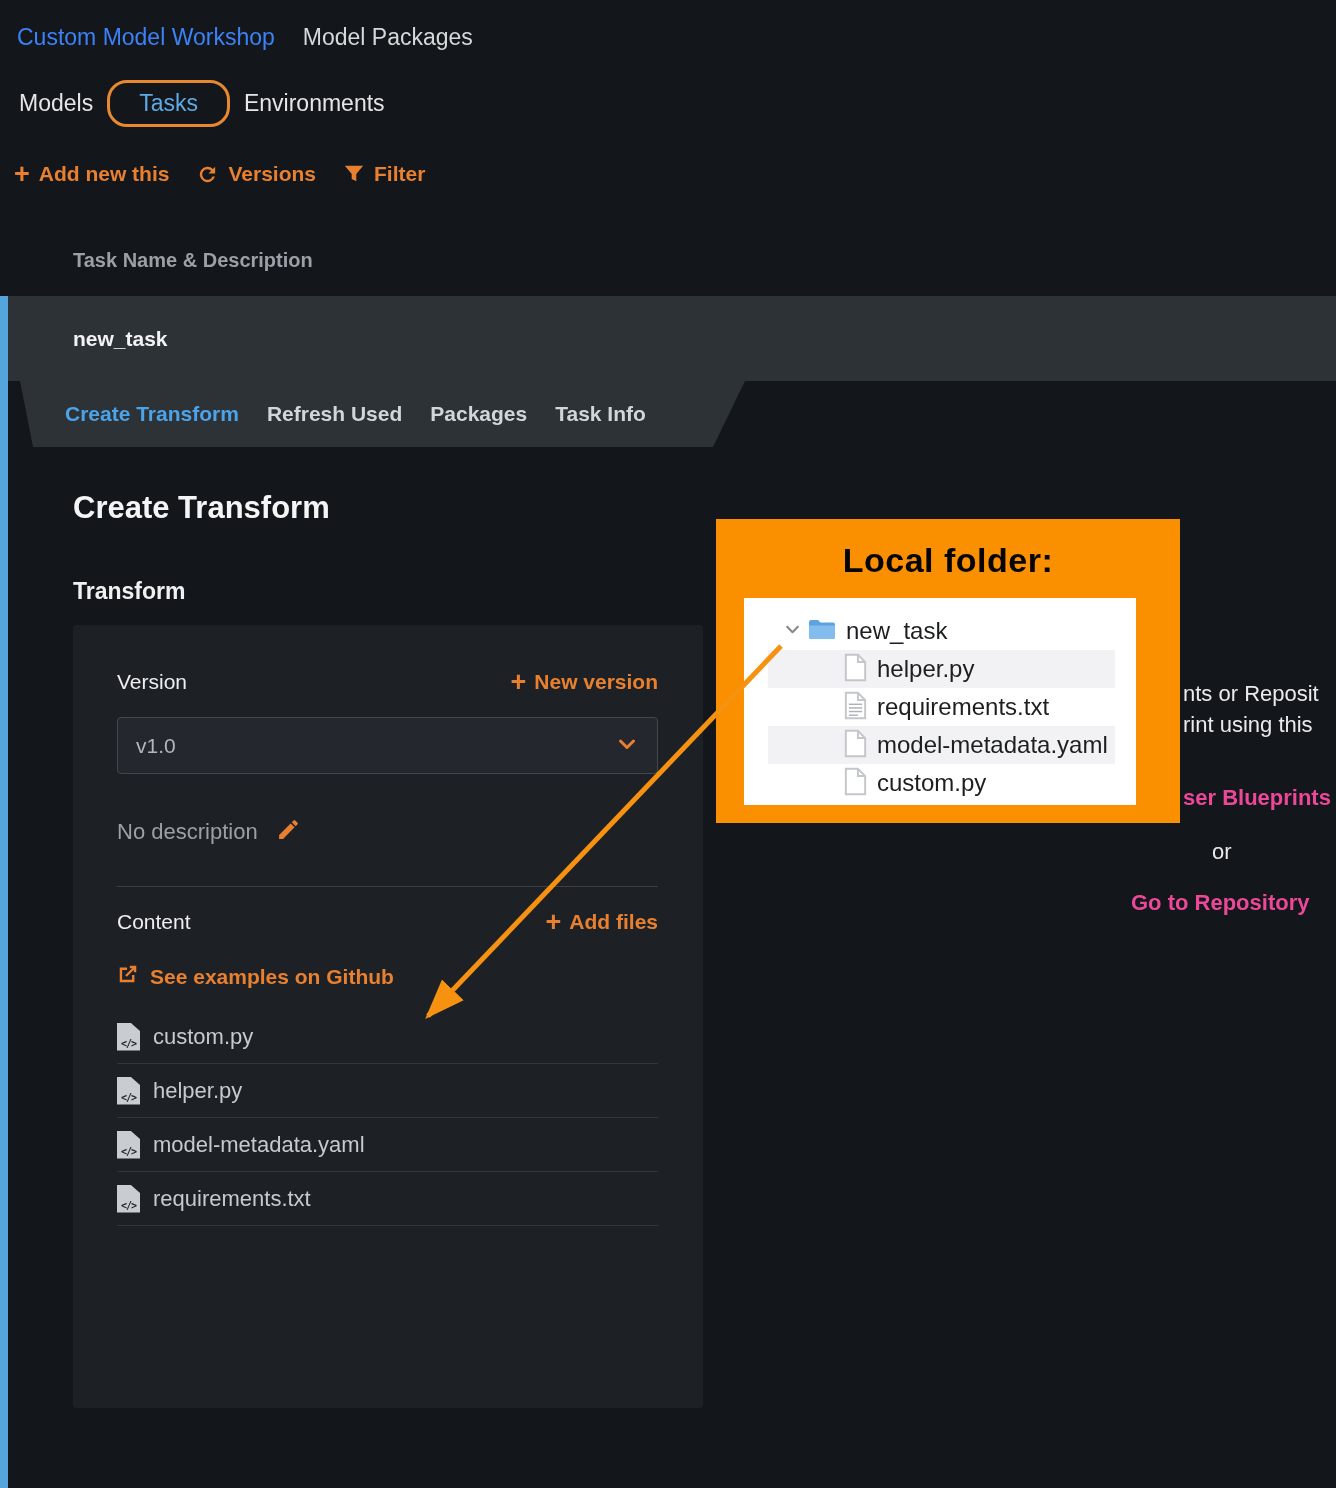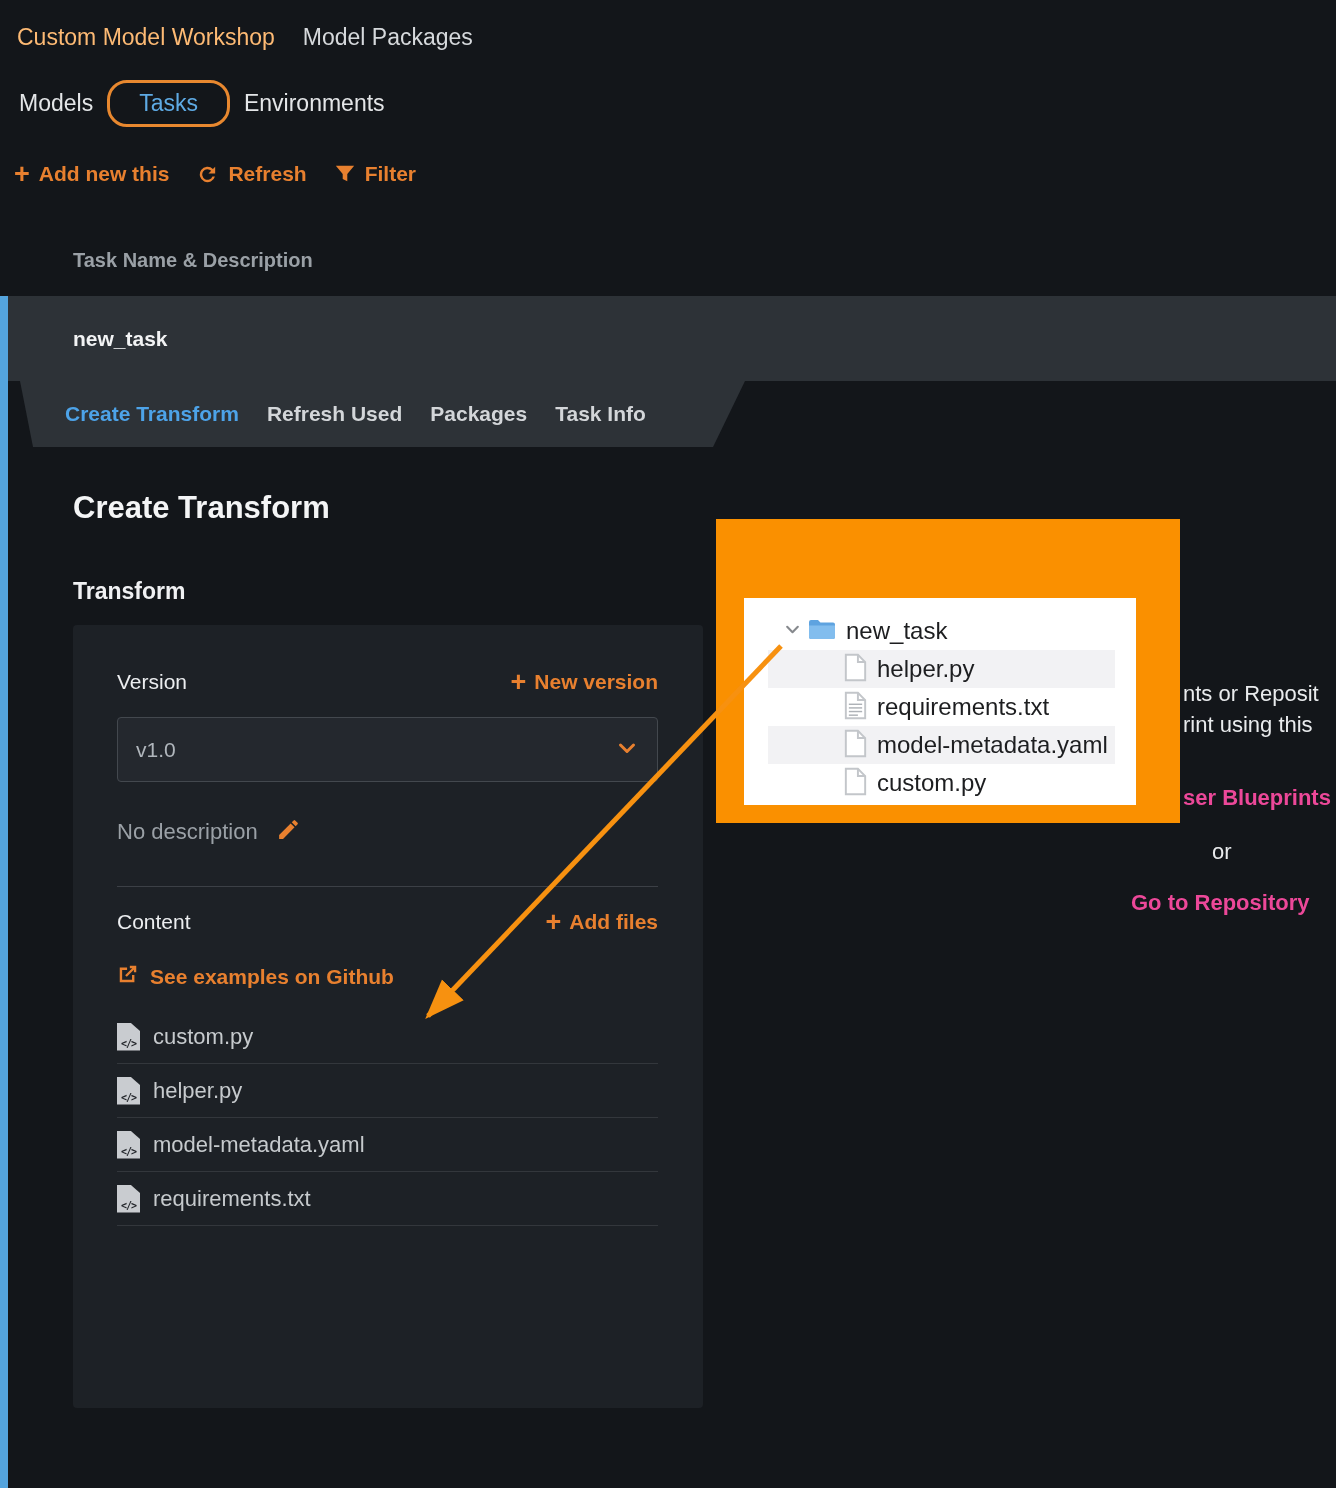--- a/index.html
+++ b/index.html
@@ -6,21 +6,21 @@
   body {
     width:1336px; height:1488px; overflow:hidden; position:relative;
     background:#13161a; font-family:"Liberation Sans", sans-serif;
     -webkit-font-smoothing:antialiased;
   }
   .abs { position:absolute; }
   .nowrap { white-space:nowrap; }
 
   
   .breadcrumb { left:17px; top:24px; display:flex; gap:28px; font-size:23px; }
-  .crumb-link { color:#fdba74; cursor:pointer; }
+  .crumb-link { color:#3b82f6; cursor:pointer; }
   .crumb-plain { color:#d6d9dc; }
 
   .tabs { left:17px; top:80px; display:flex; align-items:center; font-size:23px; color:#e4e6e8; }
   .tab { padding:8px 2px; cursor:pointer; }
   .tab-active-box {
     margin:0 12px; padding:7px 29px; color:#5eaae4;
     border:3px solid #e8882f; border-radius:20px; cursor:pointer;
   }
 
   .toolbar { left:14px; top:162px; display:flex; gap:27px; align-items:center; }
@@ -47,21 +47,21 @@
   
   .page-title { left:73px; top:490px; color:#f4f5f6; font-weight:bold; font-size:31px; }
   .section-title { left:73px; top:578px; color:#f0f1f3; font-weight:bold; font-size:23px; }
 
   .panel { left:73px; top:625px; width:630px; height:783px; background:#1d2126; border-radius:4px; }
   .panel .row-between { position:absolute; left:44px; width:541px; display:flex; justify-content:space-between; align-items:center; }
   .lbl-bold { color:#eceef0; font-weight:normal; font-size:21px; }
   .orange-btn { display:flex; align-items:center; gap:8px; color:#e8802f; font-weight:bold; font-size:21px; cursor:pointer; }
 
   .dropdown {
-    position:absolute; left:44px; top:92px; width:541px; height:65px; box-sizing:border-box;
+    position:absolute; left:44px; top:92px; width:541px; height:57px; box-sizing:border-box;
     background:#24282e; border:1px solid #43484e; border-radius:4px;
     display:flex; align-items:center; justify-content:space-between; padding:0 18px; cursor:pointer;
   }
   .dropdown-value { color:#b0b6bc; font-size:21px; }
 
   .desc-row { position:absolute; left:44px; top:192px; display:flex; align-items:center; gap:18px; }
   .desc-text { color:#9aa0a6; font-size:22px; }
 
   .panel-divider { position:absolute; left:44px; top:261px; width:541px; height:1px; background:#3c4046; }
 
@@ -118,21 +118,21 @@
   <div class="tool-btn">
     <span class="plus-glyph">+</span>
     <span>Add new this</span>
   </div>
   <div class="tool-btn">
     <span>
         <svg width="23" height="23" viewBox="0 0 24 24">
           <path d="M17.65 6.35A8 8 0 1 0 19.73 14h-2.6a5.5 5.5 0 1 1-1.25-5.87L13 11h7V4l-2.35 2.35z" fill="#e8802f"></path>
         </svg>
       </span>
-    <span>Refresh</span>
+    <span>Versions</span>
   </div>
   <div class="tool-btn">
     <span>
         <svg width="22" height="22" viewBox="0 0 24 24">
           <path d="M2 3h20l-7.5 9v8l-5-2.6V12L2 3z" fill="#e8802f"></path>
         </svg>
       </span>
     <span>Filter</span>
   </div>
 </div>
@@ -222,20 +222,21 @@
   </div>
 </div>
 
 <div class="abs rp-line nowrap" style="left:1183px; top:681px;">nts or Reposit</div>
 <div class="abs rp-line nowrap" style="left:1183px; top:712px;">rint using this</div>
 <div class="abs rp-orange nowrap" style="left:1183px; top:785px;">ser Blueprints</div>
 <div class="abs rp-line nowrap" style="left:1212px; top:839px;">or</div>
 <div class="abs rp-orange nowrap" style="left:1131px; top:890px;">Go to Repository</div>
 
 <div class="abs callout">
+  <div class="callout-title">Local folder:</div>
   <div class="finder">
 
     <div class="finder-row" style="top:14px;">
       <span class="tree-chevron"><svg width="17" height="17" viewBox="0 0 16 16">
             <path d="M3 5.5l5 5 5-5" fill="none" stroke="#86898d" stroke-width="2" stroke-linecap="round" stroke-linejoin="round"></path>
           </svg></span>
       <span class="folder-icon"><svg width="28" height="23" viewBox="0 0 28 23">
             <path d="M1 4a2 2 0 0 1 2-2h7l2.4 2.6H25a2 2 0 0 1 2 2V19a2 2 0 0 1-2 2H3a2 2 0 0 1-2-2V4z" fill="#5ea3e0"></path>
             <path d="M1 7.5h26V19a2 2 0 0 1-2 2H3a2 2 0 0 1-2-2V7.5z" fill="#82bdee"></path>
           </svg></span>

